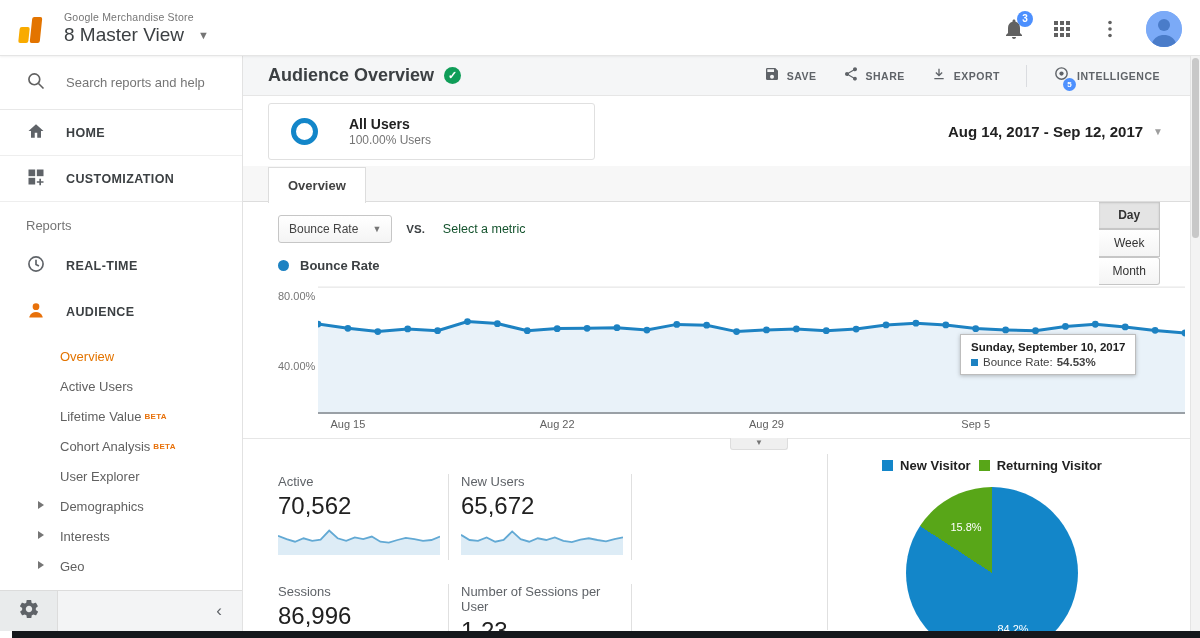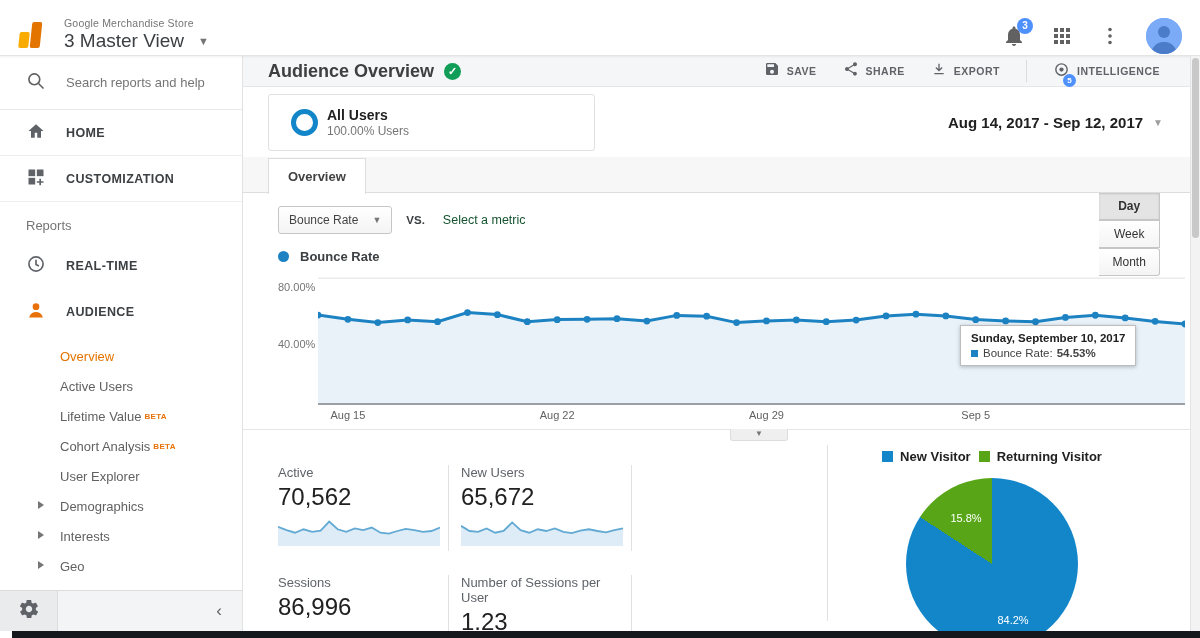--- a/index.html
+++ b/index.html
@@ -1,21 +1,21 @@
 <!DOCTYPE html>
 <html><head>
 <meta charset="utf-8">
 <style>
   * { margin:0; padding:0; box-sizing:border-box; }
   html,body { background:#fff; }
   body { font-family:"Liberation Sans", sans-serif; }
   .app { position:relative; width:1200px; height:638px; background:#fff; overflow:hidden; }
 
   
-  .topbar { height:56px; display:flex; padding:17px 18px 0 16px; background:#fff;
+  .topbar { height:56px; display:flex; align-items:center; padding:2px 18px 0 16px; background:#fff;
             border-bottom:1px solid #e5e5e5; box-shadow:0 1px 2px rgba(0,0,0,.06); position:relative; z-index:10; }
   .ga-logo { width:34px; height:34px; position:relative; flex:0 0 auto; }
   .ga-logo .bar1 { position:absolute; left:3px; bottom:3px; width:10px; height:16px; background:#f9ab00; border-radius:2px; transform:skewX(-6deg); }
   .ga-logo .bar2 { position:absolute; left:15px; bottom:3px; width:10px; height:26px; background:#e37400; border-radius:2px; transform:skewX(-6deg); }
   .account { margin-left:14px; }
   .account .small { font-size:10.5px; color:#757575; letter-spacing:.2px; }
   .account .big { font-size:19px; color:#3c4043; margin-top:1px; display:flex; align-items:center; }
   .caret { color:#757575; font-size:11px; margin-left:14px; }
   .topbar-right { margin-left:auto; display:flex; align-items:center; gap:24px; }
   .icon-btn { position:relative; width:24px; height:24px; cursor:pointer; }
@@ -44,39 +44,39 @@
       border-left:6px solid #757575; border-top:4px solid transparent; border-bottom:4px solid transparent; }
   .beta { font-size:8px; color:#e8710a; font-weight:bold; vertical-align:super; margin-left:3px; letter-spacing:.3px; }
   .sidebar-bottom { position:absolute; left:0; bottom:7px; width:100%; height:41px; display:flex; }
   .gear-box { width:58px; background:#e9ebec; border-top:1px solid #dcdcdc; border-right:1px solid #dcdcdc;
               display:flex; align-items:center; justify-content:center; cursor:pointer; }
   .collapse-box { flex:1; background:#f3f4f5; border-top:1px solid #dcdcdc; display:flex; align-items:center;
                   justify-content:flex-end; padding-right:20px; cursor:pointer; }
   .collapse-box .chev { font-size:17px; color:#5f6368; }
 
   
-  .report-header { height:31px; background:#f5f6f7; border-bottom:1px solid #e6e6e6; display:flex; align-items:center;
+  .report-header { height:40px; background:#f5f6f7; border-bottom:1px solid #e6e6e6; display:flex; align-items:center;
                    padding:0 40px 0 25px; }
   .report-title { font-size:18px; font-weight:bold; color:#3c4043; }
   .verified { width:17px; height:17px; border-radius:50%; background:#0f9d58; color:#fff; font-size:11px; line-height:17px;
               text-align:center; margin-left:10px; font-weight:bold; }
   .header-actions { margin-left:auto; display:flex; align-items:center; gap:26px; }
   .action { display:flex; align-items:center; gap:7px; cursor:pointer; }
   .action .al { font-size:10.5px; font-weight:bold; color:#5f6368; letter-spacing:.5px; }
   .vdiv { width:1px; height:22px; background:#dadce0; }
   .intel-icon { position:relative; }
   .intel-badge { position:absolute; right:-6px; bottom:-5px; width:13px; height:13px; border-radius:50%; background:#4d90fe;
                  color:#fff; font-size:8px; line-height:13px; text-align:center; font-weight:bold; }
 
   
   .segment-row { height:70px; display:flex; align-items:center; padding:0 37px 0 25px; }
   .seg-card { width:327px; height:57px; border:1px solid #e0e0e0; border-radius:3px; display:flex; align-items:center;
               padding-left:22px; background:#fff; cursor:pointer; }
   .seg-ring { width:27px; height:27px; border-radius:50%; border:5px solid #1386c9; }
-  .seg-text { margin-left:9px; }
+  .seg-text { margin-left:31px; }
   .seg-title { font-size:14px; color:#212121; font-weight:bold; }
   .seg-sub { font-size:12px; color:#757575; margin-top:1px; }
   .seg-card.add { width:332px; margin-left:8px; border:1px dashed #d8d8d8; }
   .seg-ring.gray { border-color:#e8e8e8; }
   .add-label { margin-left:17px; font-size:14px; color:#9e9e9e; }
   .date-range { margin-left:auto; display:flex; align-items:center; cursor:pointer; }
   .date-range .dr { font-size:15px; color:#212121; font-weight:bold; }
   .date-range .caret { font-size:10px; color:#9e9e9e; margin-left:10px; }
 
   
@@ -150,21 +150,21 @@
 <div class="app">
 
   <header class="topbar">
     <div class="ga-logo">
       <div class="bar1"></div>
       <div class="bar2"></div>
     </div>
     <div class="account">
       <div class="small">Google Merchandise Store</div>
       <div class="big">
-        <span>3 Master View</span>
+        <span>8 Master View</span>
         <span class="caret">▼</span>
       </div>
     </div>
     <div class="topbar-right">
       <div class="icon-btn">
         <span>
           <svg width="24" height="24" viewBox="0 0 24 24">
               <path d="M12 22c1.1 0 2-.9 2-2h-4c0 1.1.9 2 2 2zm6-6v-5c0-3.1-1.6-5.6-4.5-6.3V4c0-.8-.7-1.5-1.5-1.5S10.5 3.2 10.5 4v.7C7.6 5.4 6 7.9 6 11v5l-2 2v1h16v-1l-2-2z" fill="#616161"></path>
             </svg>
         </span>
@@ -393,21 +393,21 @@
         </div>
       </div>
 
       <div class="legend-row">
         <span class="legend-dot"></span>
         <span class="legend-label">Bounce Rate</span>
       </div>
 
       <div class="chart">
         <span class="ytick" style="top:6px;">80.00%</span>
-        <span class="ytick" style="top:63px;">40.00%</span>
+        <span class="ytick" style="top:76px;">40.00%</span>
         <svg class="mainline" id="main-line-svg" viewBox="0 0 867 128" preserveAspectRatio="none">
             <line x1="0" x2="867" y1="3.1219512195121952" y2="3.1219512195121952" stroke="#e0e0e0" stroke-width="1"></line>
             <line x1="0" x2="867" y1="65.5609756097561" y2="65.5609756097561" stroke="#e0e0e0" stroke-width="1"></line>
             <polygon points="0.0,40.1 29.9,44.3 59.8,47.6 89.7,45.0 119.6,46.7 149.5,37.6 179.4,39.6 209.3,46.7 239.2,44.6 269.1,44.3 299.0,43.7 328.9,46.0 358.8,40.4 388.7,41.2 418.6,47.6 448.4,45.9 478.3,45.0 508.2,46.7 538.1,45.1 568.0,40.9 597.9,39.2 627.8,40.9 657.7,44.6 687.6,45.9 717.5,46.7 747.4,42.5 777.3,40.3 807.2,42.9 837.1,46.4 867.0,49.0 867,128 0,128" fill="#e9f2f9"></polygon>
             <polyline points="0.0,40.1 29.9,44.3 59.8,47.6 89.7,45.0 119.6,46.7 149.5,37.6 179.4,39.6 209.3,46.7 239.2,44.6 269.1,44.3 299.0,43.7 328.9,46.0 358.8,40.4 388.7,41.2 418.6,47.6 448.4,45.9 478.3,45.0 508.2,46.7 538.1,45.1 568.0,40.9 597.9,39.2 627.8,40.9 657.7,44.6 687.6,45.9 717.5,46.7 747.4,42.5 777.3,40.3 807.2,42.9 837.1,46.4 867.0,49.0" fill="none" stroke="#1d82c2" stroke-width="3"></polyline>
             <circle cx="0" cy="40.117073170731715" r="3.4" fill="#1d82c2"></circle>
             <circle cx="29.896551724137932" cy="44.33170731707317" r="3.4" fill="#1d82c2"></circle>
             <circle cx="59.793103448275865" cy="47.609756097560975" r="3.4" fill="#1d82c2"></circle>
             <circle cx="89.6896551724138" cy="44.95609756097561" r="3.4" fill="#1d82c2"></circle>
             <circle cx="119.58620689655173" cy="46.673170731707316" r="3.4" fill="#1d82c2"></circle>

